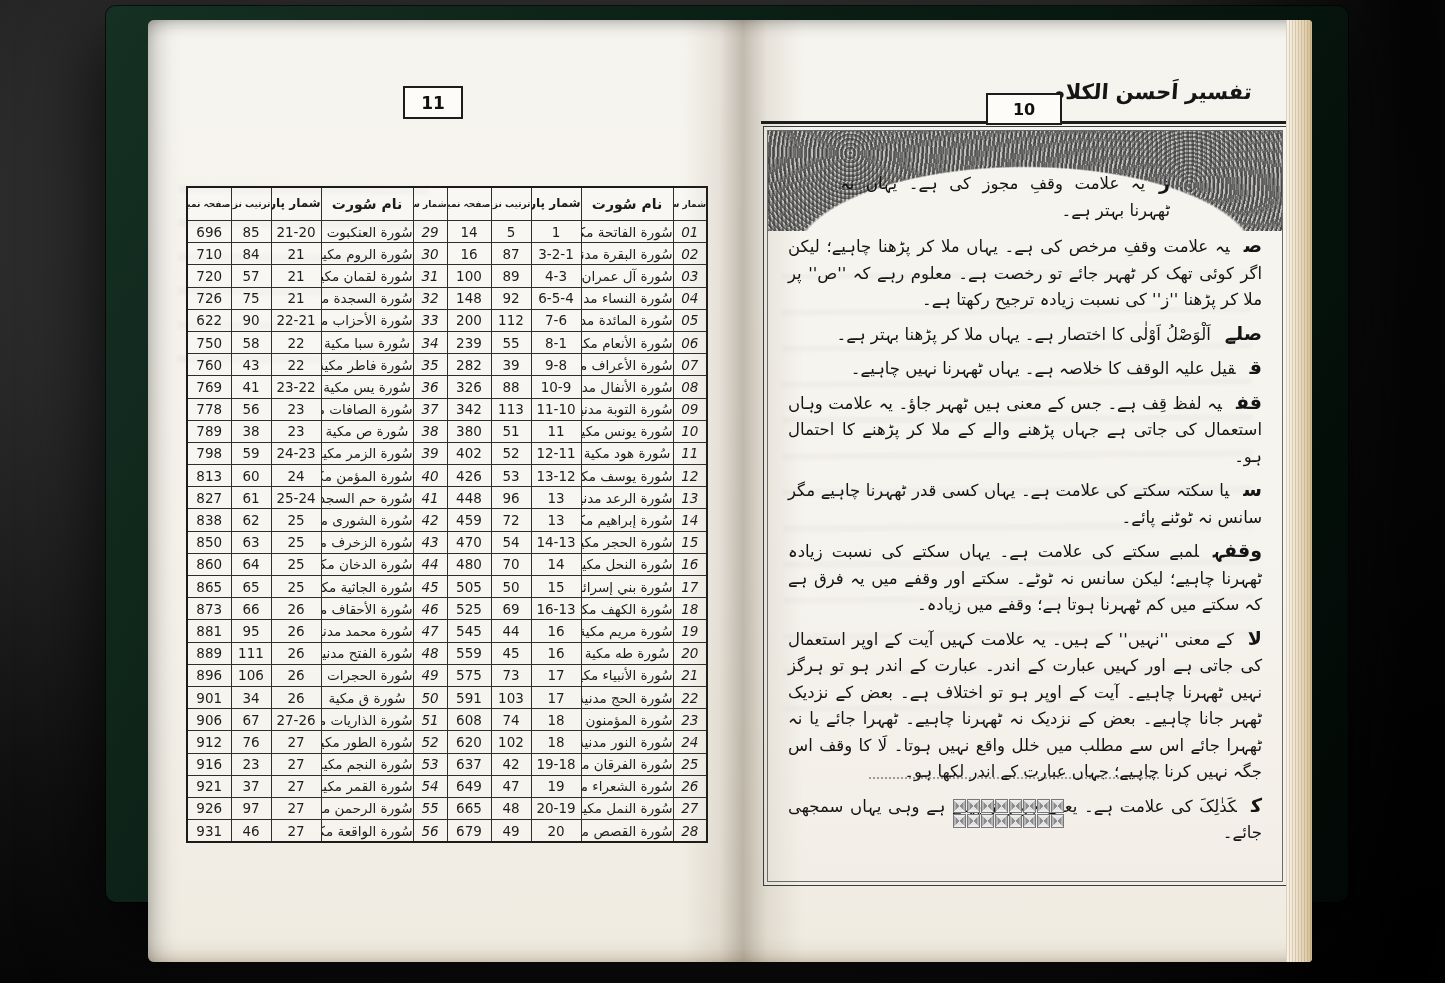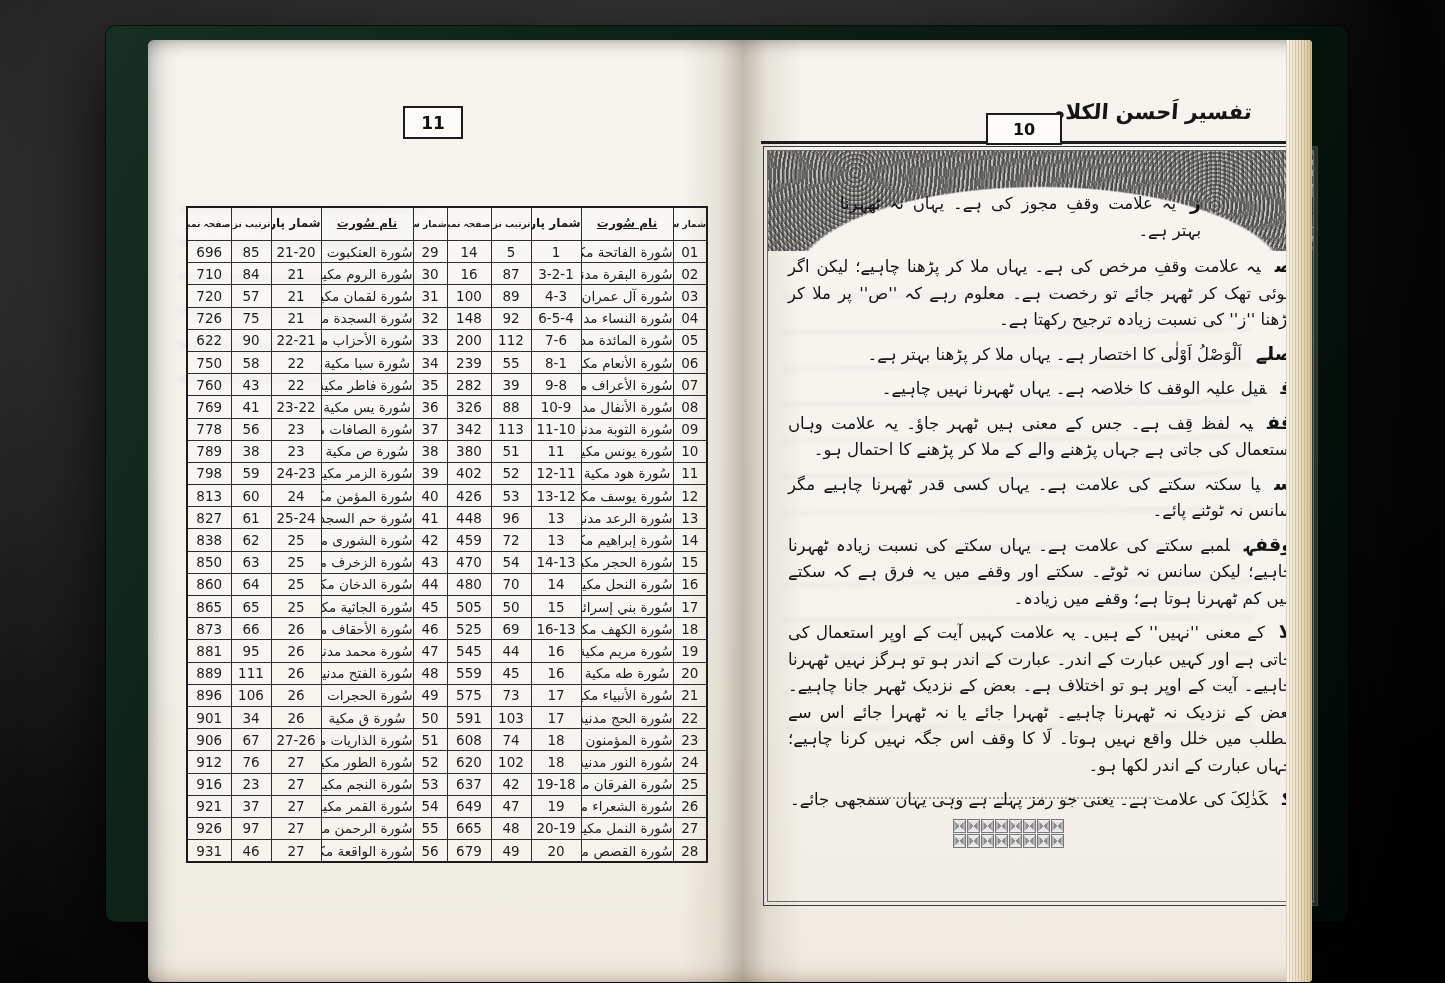--- a/index.html
+++ b/index.html
@@ -9,21 +9,20 @@
     background:
       linear-gradient(90deg, rgba(0,0,0,0) 78%, rgba(0,0,0,.85) 97%),
       radial-gradient(120% 95% at 45% 22%, #3d3d3f 0%, #2a2a2b 38%, #101010 70%, #000 100%);
   }
   
   .book{
     position:absolute;left:106px;top:6px;width:1242px;height:896px;
     background:linear-gradient(120deg,#163024 0%,#0b2016 35%,#05120c 75%,#020805 100%);
     border-radius:10px;
     box-shadow:0 30px 80px rgba(0,0,0,.9), 0 0 0 1px rgba(0,0,0,.65);
-    margin-top:20px;
   }
   .pages{
     position:absolute;left:42px;top:14px;width:1164px;height:942px;
     background:linear-gradient(180deg,#f6f4ee 0%,#f4f1ea 60%,#efebe1 100%);
     border-radius:6px 4px 4px 6px;
     box-shadow:
       inset 20px 0 26px -16px rgba(0,0,0,.30),
       inset -4px 0 10px -4px rgba(0,0,0,.15),
       inset 0 14px 18px -12px rgba(0,0,0,.28),
       inset 0 -16px 20px -12px rgba(140,110,70,.35);
@@ -62,40 +61,40 @@
     background:rgba(255,255,255,.35);
   }
   .surah-table th,.surah-table td{
     border:1px solid #2e2e2e;text-align:center;vertical-align:middle;
     padding:0;color:#1d1d1d;overflow:hidden;white-space:nowrap;
   }
   .surah-table{border:2px solid #1b1b1b;}
   .surah-table th{height:32px;line-height:1.15;}
   .surah-table td{height:21.2px;font-size:13.5px;}
   .h-num,.h-nuzool,.h-page{font-size:9px;font-weight:bold;white-space:normal;}
-  .h-name{font-size:12px;font-weight:bold;text-decoration:underline;}
+  .h-name{font-size:14px;font-weight:bold;}
   .h-para{font-size:12px;font-weight:bold;}
   .c-name{font-size:9px;color:#262626;}
-  .c-num{font-size:12.5px;}
+  .c-num{font-size:12.5px;font-style:italic;}
   .smudge-left{
     left:30px;top:150px;width:250px;height:220px;
     background:repeating-linear-gradient(0deg, rgba(0,0,0,0) 0 26px, rgba(110,110,135,.10) 26px 34px);
     transform:rotate(.5deg);
   }
   
   .page-right{position:absolute;left:595px;top:0;width:543px;height:942px;direction:rtl;}
   .pr-num{left:243px;top:73px;width:72px;height:28px;font-size:16px;}
   .pr-title{
     position:absolute;top:60px;right:6px;width:230px;text-align:left;
     font-size:21px;font-weight:bold;color:#151515;transform:skewX(-4deg);
   }
   .pr-headrule{position:absolute;top:101px;left:18px;width:528px;height:2.5px;background:#1d1d1d;}
   .frame{
     position:absolute;left:20px;top:106px;width:522px;height:758px;
-    border:1.5px solid #3c3c3c;background:rgba(255,255,255,.15);padding-left:31px;
+    border:1.5px solid #3c3c3c;background:rgba(255,255,255,.15);
   }
   .frame::before{content:"";position:absolute;inset:3px;border:1px solid #6a6a6a;pointer-events:none;}
   .arch{
     position:absolute;top:4px;left:4px;right:4px;height:100px;opacity:.8;
     background:
       repeating-radial-gradient(circle at 16% 22%, #4e4e4e 0 1.5px, #d2d2d2 1.5px 3px, #8b8b8b 3px 4.5px),
       repeating-radial-gradient(circle at 82% 55%, #5e5e5e 0 2px, #d8d8d8 2px 4px);
     background-blend-mode:multiply;
     -webkit-mask-image:radial-gradient(78% 160% at 50% 128%, transparent 57%, #000 58%);
     mask-image:radial-gradient(78% 160% at 50% 128%, transparent 57%, #000 58%);

